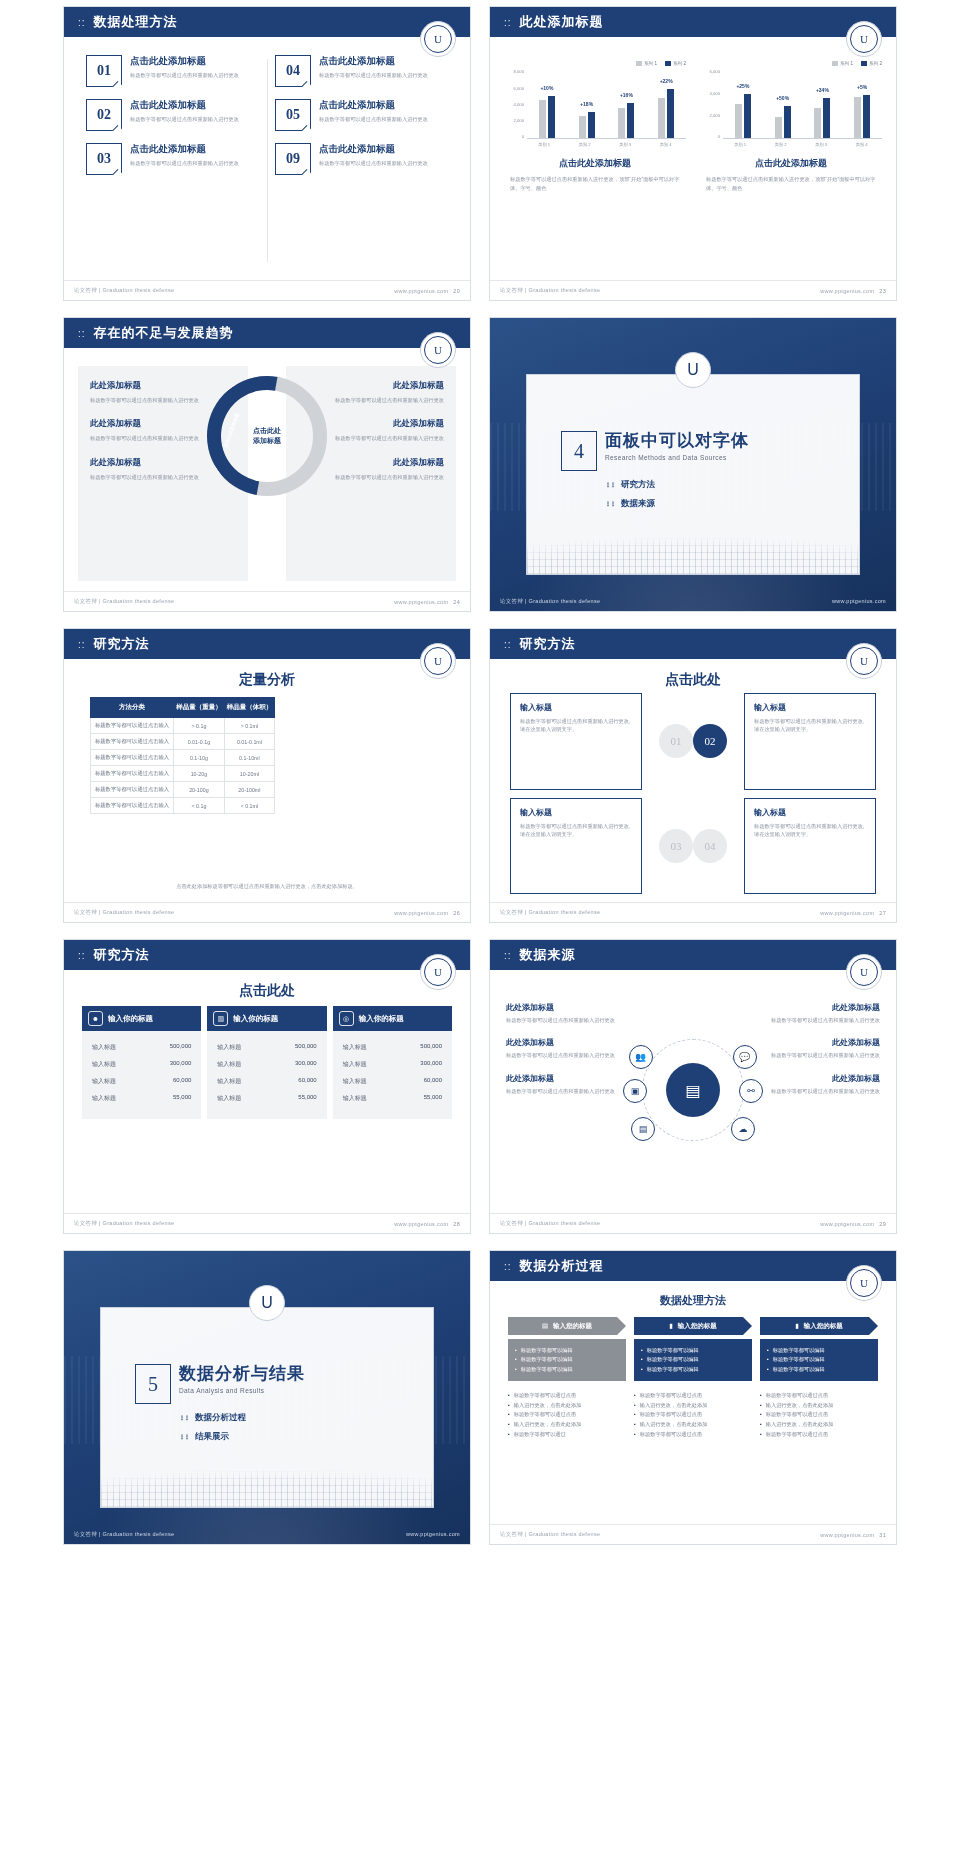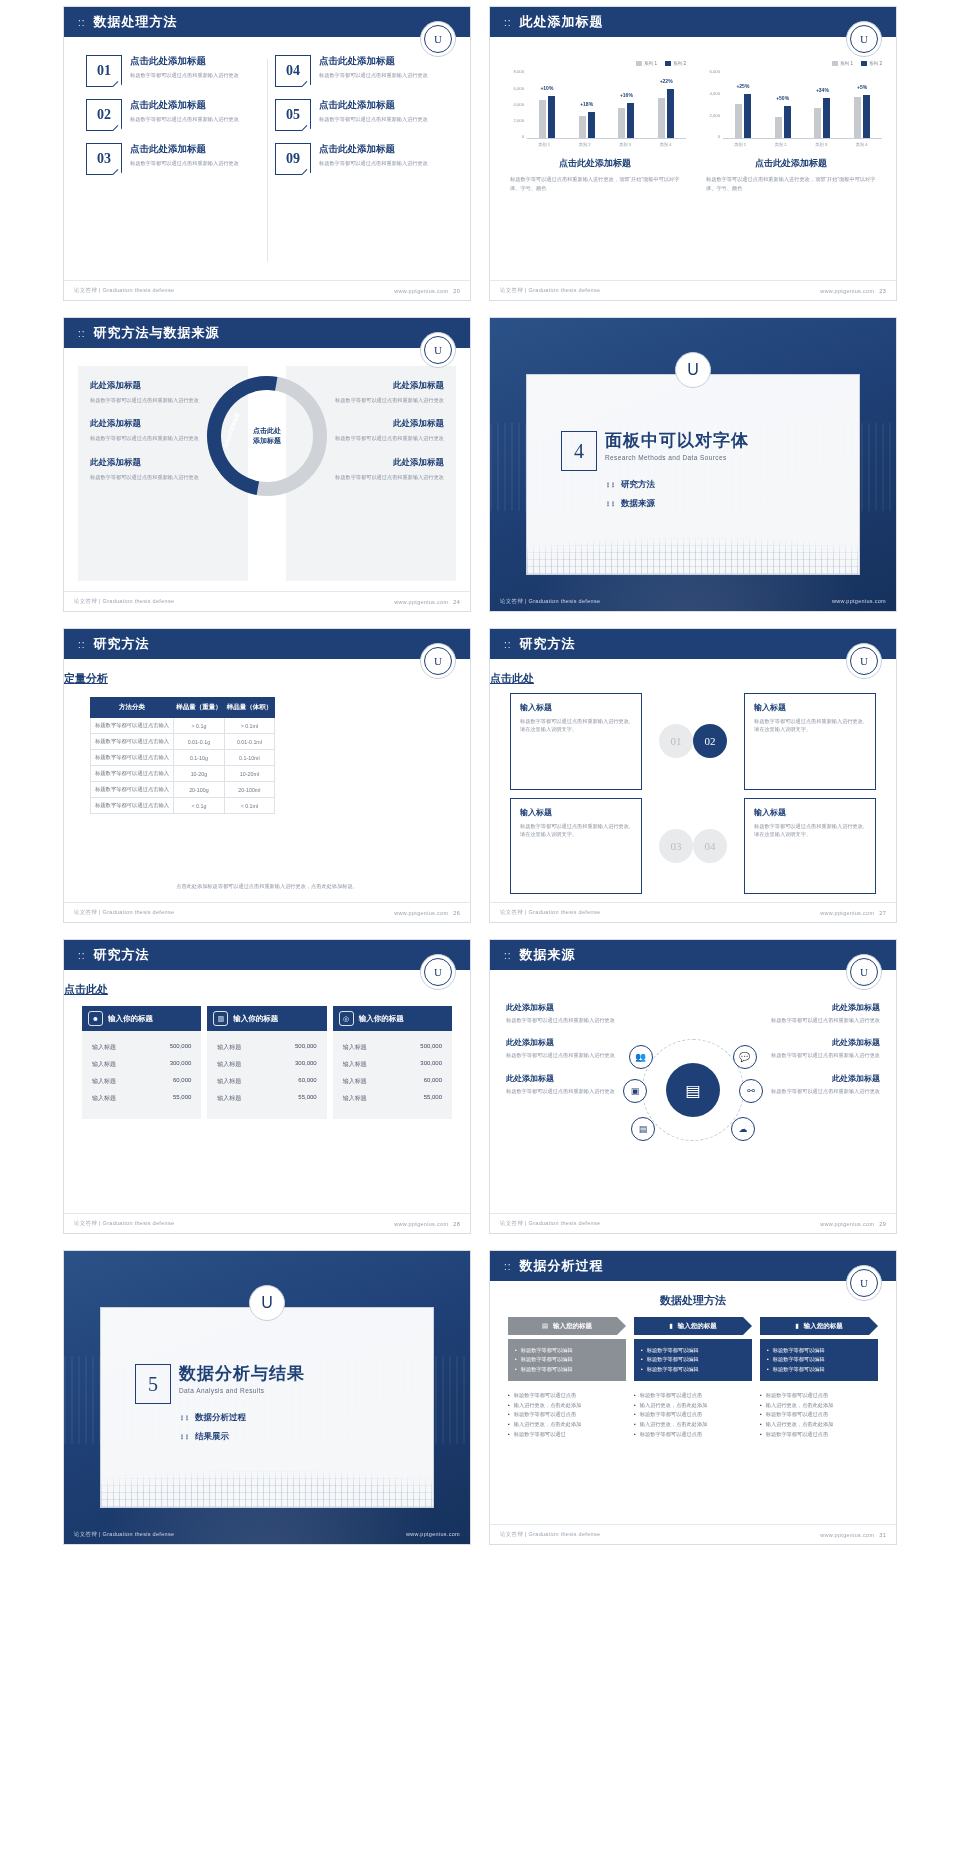--- a/index.html
+++ b/index.html
@@ -70,21 +70,21 @@
   .secitems{position:absolute;left:78px;top:104px;}
   .secitems div{font-size:8.5px;color:#1f4076;margin-bottom:7px;font-weight:bold;}
   .secitems div:before{content:"⋮⋮";font-size:6px;margin-right:6px;color:#1f4076;letter-spacing:-1px;}
   .meshwave{position:absolute;left:0;right:0;bottom:0;height:72px;background:
      repeating-linear-gradient(90deg,rgba(31,64,118,.16) 0 1px,transparent 1px 6px),
      repeating-linear-gradient(0deg,rgba(31,64,118,.10) 0 1px,transparent 1px 7px);
      -webkit-mask-image:radial-gradient(ellipse 110% 70% at 50% 100%,#000 45%,transparent 75%);
      mask-image:radial-gradient(ellipse 110% 70% at 50% 100%,#000 45%,transparent 75%);}
   .coverbadge{position:absolute;left:50%;top:34px;transform:translateX(-50%);width:34px;height:34px;border-radius:50%;background:#fff;border:1px solid #c7cedb;display:flex;align-items:center;justify-content:center;z-index:6;}
   
-  .ctitle{position:absolute;top:42px;left:0;right:0;font-size:11px;color:#1f4076;font-weight:bold;text-decoration:underline;}
+  .ctitle{position:absolute;top:42px;left:0;right:0;text-align:center;font-size:14px;color:#1f4076;font-weight:bold;}
   table.dt{position:absolute;top:68px;left:26px;right:26px;border-collapse:collapse;}
   table.dt th{background:#1f4076;color:#fff;font-size:6.5px;padding:5px 2px;font-weight:bold;border:1px solid #1f4076;}
   table.dt td{font-size:5.3px;color:#6f7887;padding:4px 4px;border:1px solid #dfe3e9;text-align:center;}
   table.dt td.l{text-align:left;}
   .tnote{position:absolute;bottom:32px;left:26px;right:26px;text-align:center;font-size:5.2px;color:#8b93a1;}
   
   .qgrid{position:absolute;top:64px;left:20px;right:20px;bottom:28px;display:grid;grid-template-columns:1fr 90px 1fr;grid-template-rows:1fr 1fr;column-gap:6px;row-gap:8px;}
   .qbox{border:1px solid #1f4076;padding:8px 9px;box-sizing:border-box;}
   .qbox h5{margin:0 0 4px;font-size:8px;color:#1f4076;font-weight:bold;}
   .qbox p{margin:0;font-size:5.2px;line-height:1.6;color:#8b93a1;}
@@ -300,21 +300,21 @@
       <span class="right">
           <span>www.pptgenius.com</span>
           <span class="pg">23</span>
         </span>
     </div>
   </div>
 
   <div class="slide">
     <div class="hdr">
       <span class="dots">::</span>
-      <span class="title">研究方法与数据来源</span>
+      <span class="title">存在的不足与发展趋势</span>
     </div>
     <div class="badge">
         <div class="ring">U</div>
       </div>
     <div class="panel panelL">
       <div class="blk">
           <h5>此处添加标题</h5>
           <p>标题数字等都可以通过点击和重新输入进行更改</p>
         </div>
       <div class="blk">

